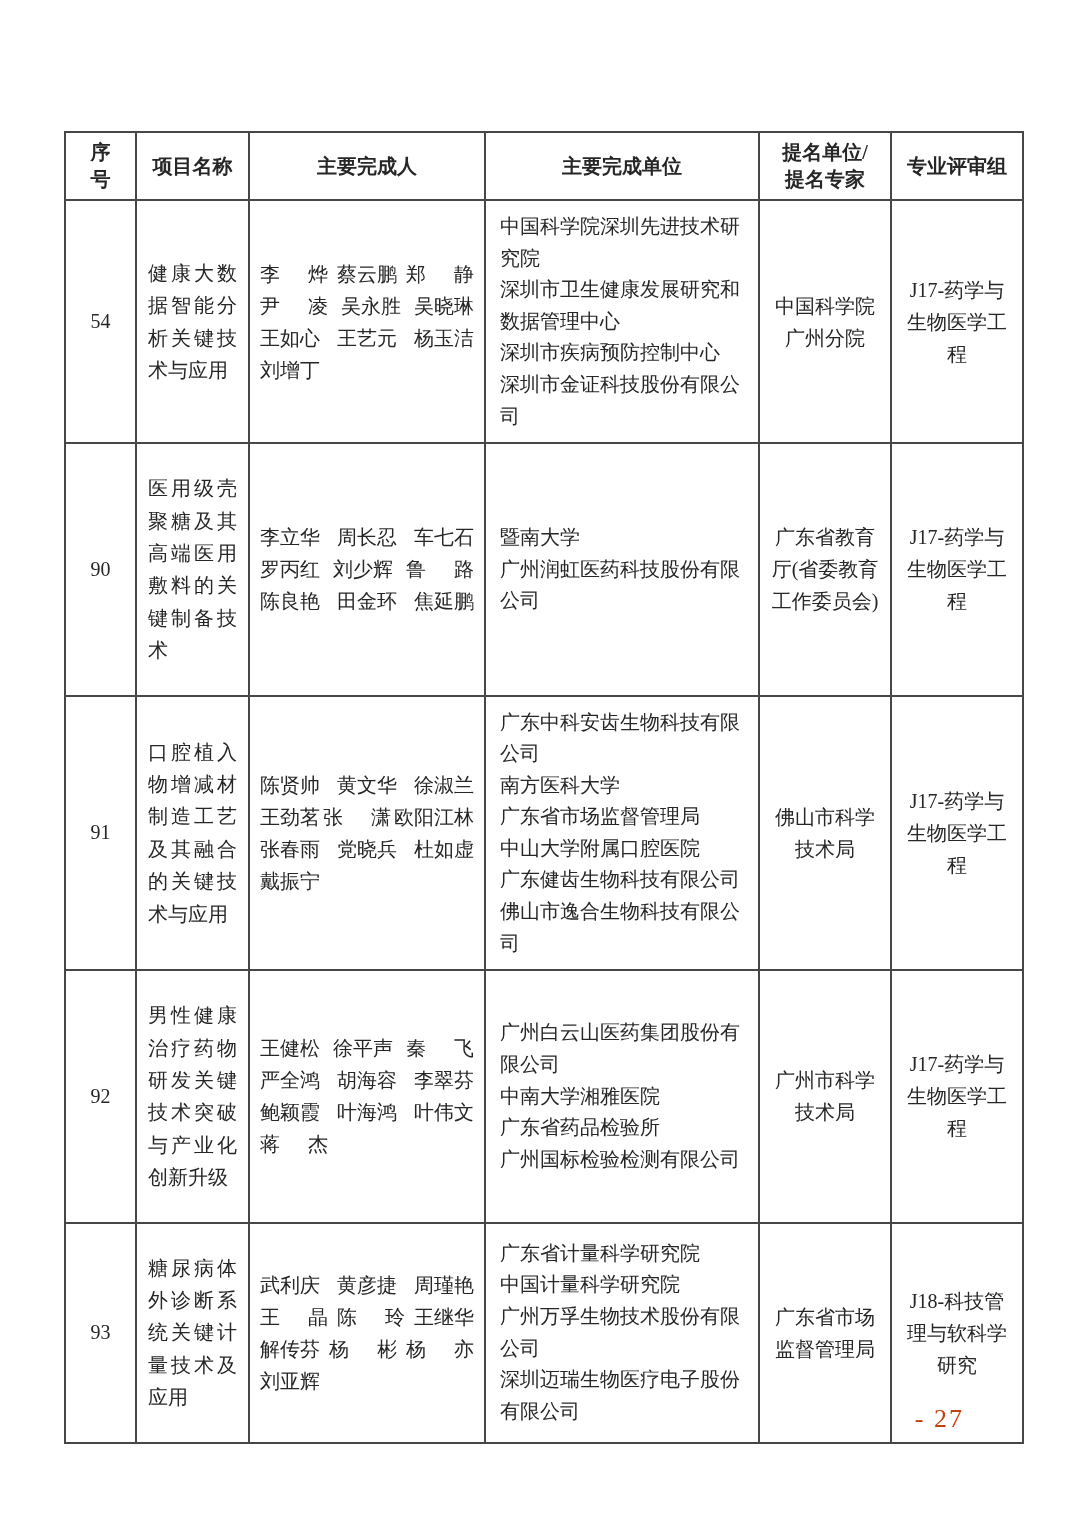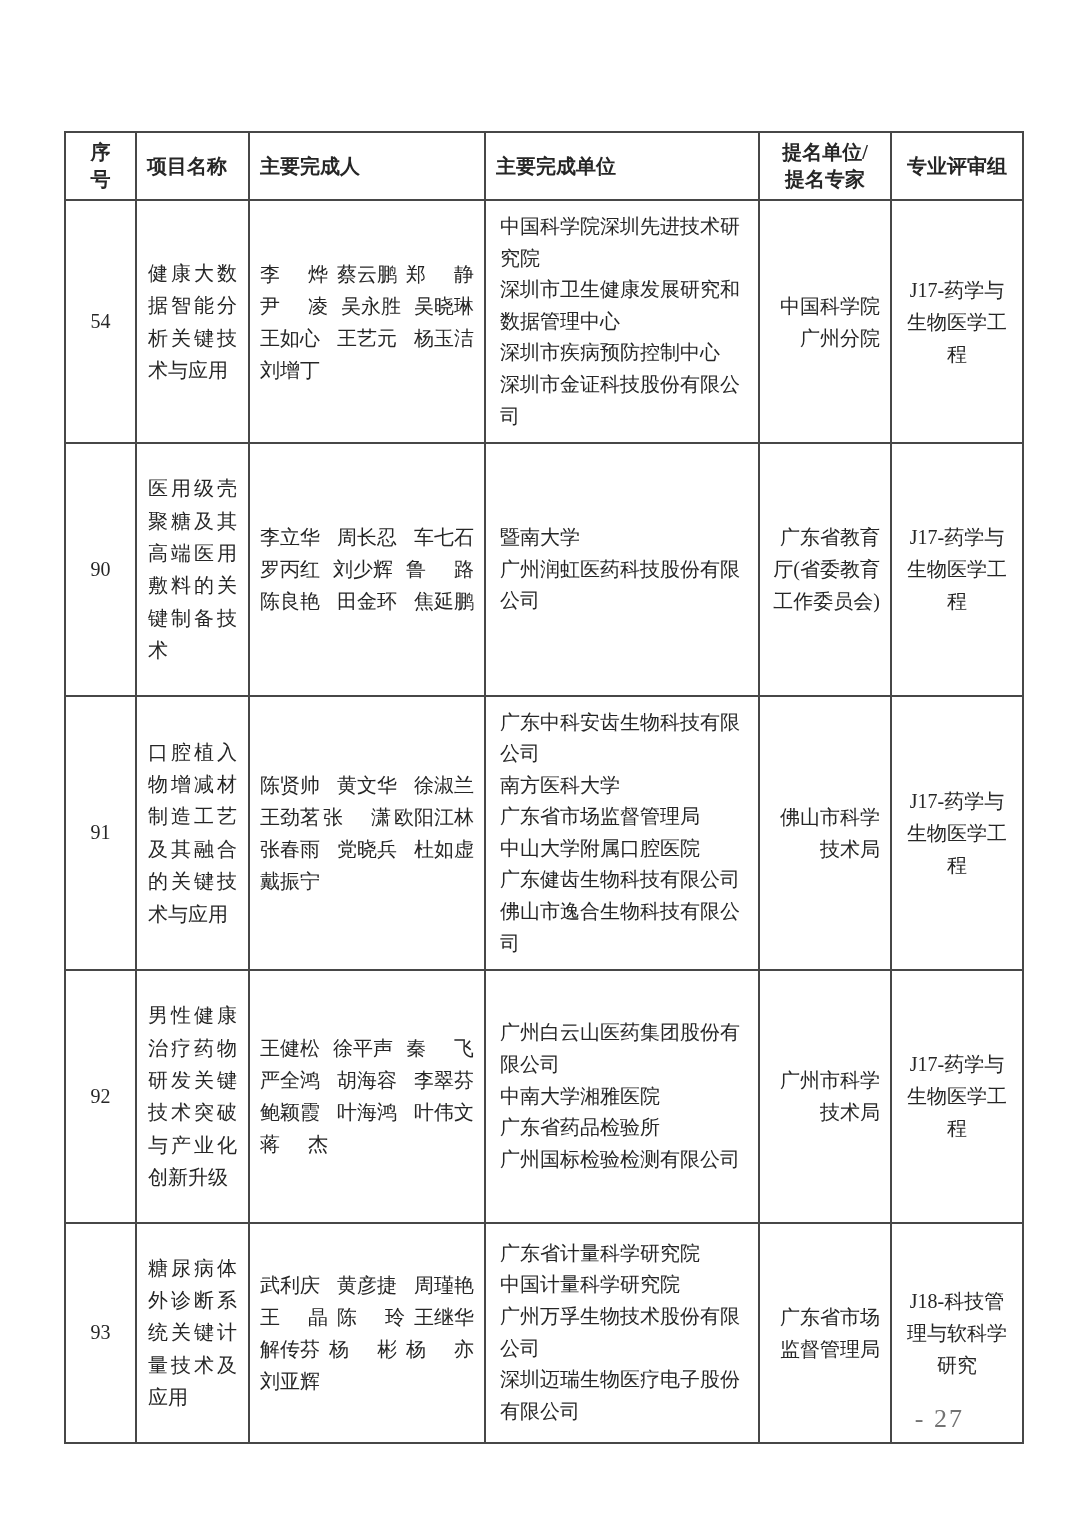--- a/index.html
+++ b/index.html
@@ -28,21 +28,21 @@
     border: 2px solid #474747;
     vertical-align: middle;
     font-size: 20px;
   }
   
   thead th {
     font-weight: 700;
     font-size: 19px;
     height: 64px;
     padding: 6px 10px;
-    text-align: left;
+    text-align: center;
     line-height: 1.35;
   }
   thead th.c-no { text-align: center; padding: 6px 16px; }
   thead th.c-nominator, thead th.c-group { text-align: center; }
   
   td.no {
     text-align: center;
     font-size: 19px;
   }
   td.title {
@@ -59,36 +59,36 @@
   }
   .p-line .name { white-space: nowrap; text-align: center; }
   .p-line .name-2 {
     min-width: 3.4em;
     text-align: justify;
     text-align-last: justify;
   }
   td.units { padding: 10px 14px; margin-top: 38px; }
   .unit-line { line-height: 1.58; }
   td.nominator {
-    text-align: right;
+    text-align: center;
     padding: 8px 10px;
     line-height: 1.6;
   }
   td.group {
     text-align: center;
     padding: 8px 9px;
     line-height: 1.6;
   }
   .page-number {
     position: absolute;
     top: 1404px;
     right: 116px;
     font-size: 26px;
     letter-spacing: 2px;
-    color: #737373;
+    color: #c2410c;
   }
 </style>
 </head>
 <body>
 
 <div class="page">
 
   <table class="awards">
     <colgroup>
       <col style="width:71px">

